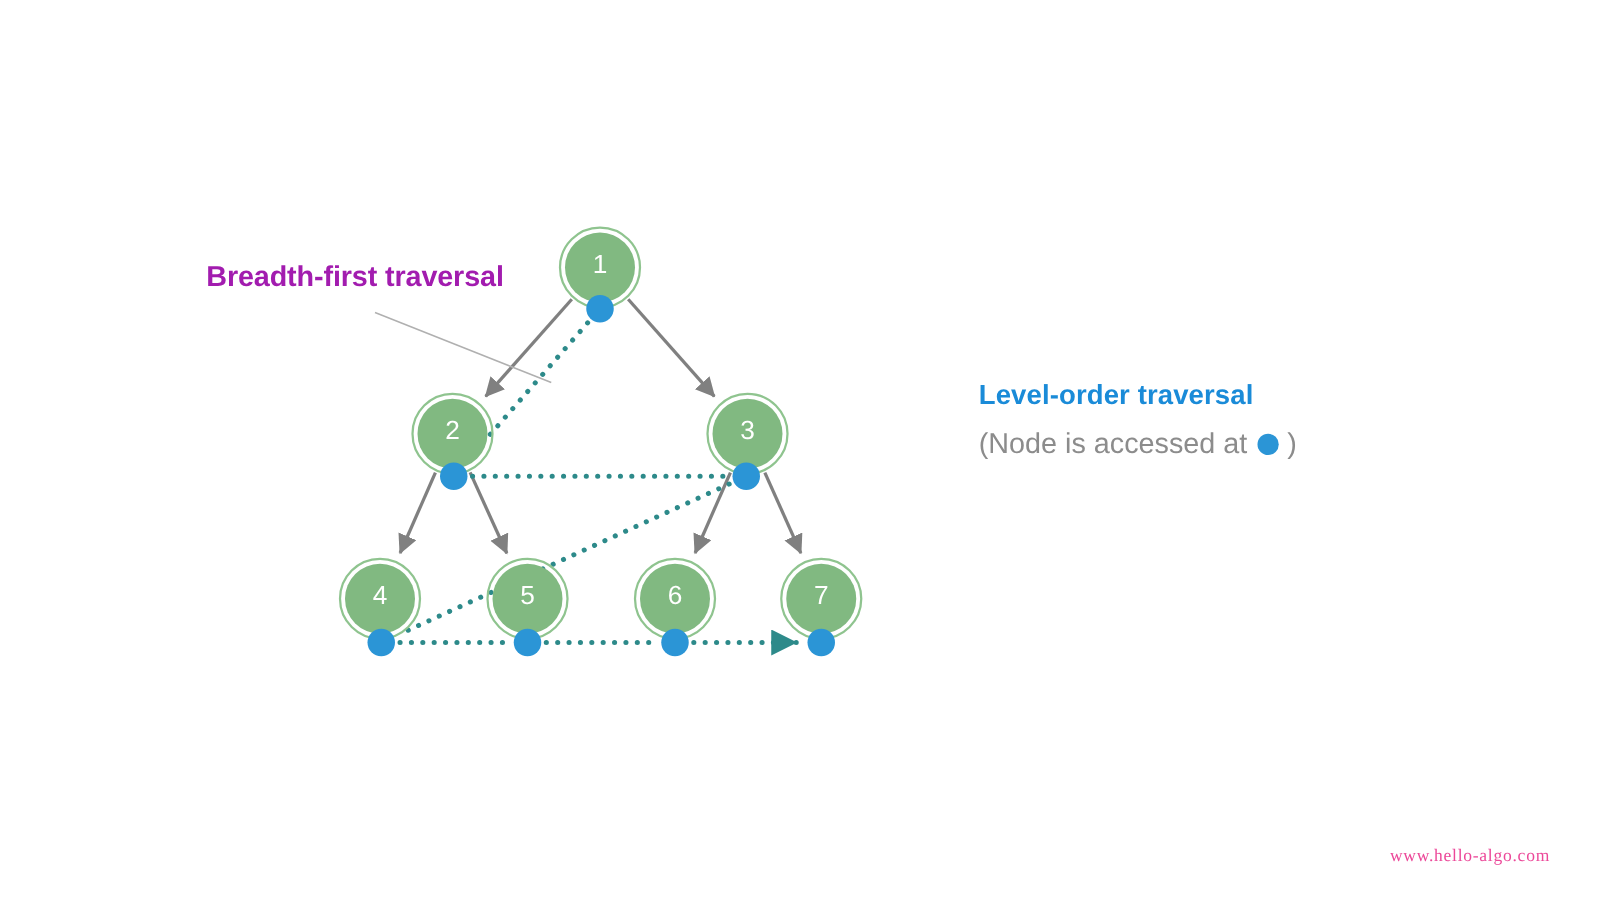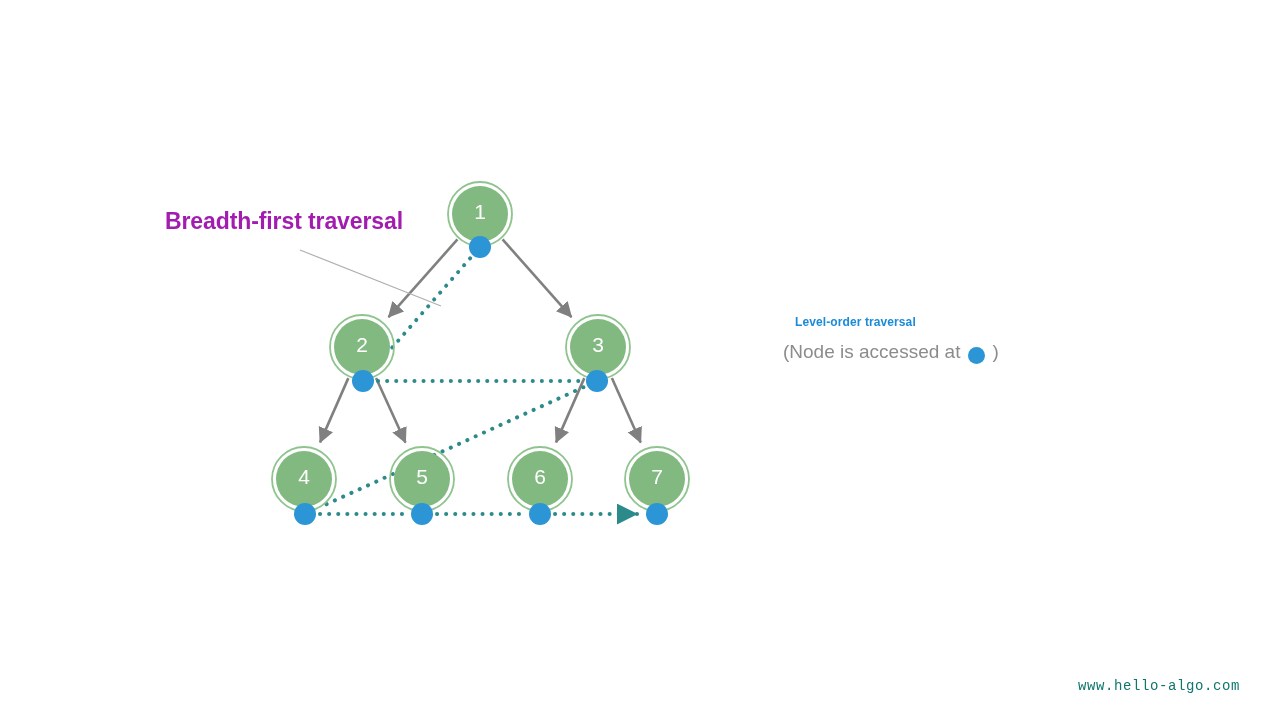--- a/index.html
+++ b/index.html
@@ -24,36 +24,36 @@
   }
 
   
   .panel {
     position: absolute;
     left: 783px;
     top: 303px;
     width: 420px;
   }
   .panel-title {
-    font-size: 12px;
+    font-size: 22px;
     font-weight: bold;
     color: #1a8bd8;
     letter-spacing: 0.1px;
     line-height: 1.2;
-    margin: 12px;
+    margin: 0;
     white-space: nowrap;
   }
   .panel-sub {
     margin: 12px 0 0 0;
-    font-size: 19px;
+    font-size: 23px;
     color: #8c8c8c;
     line-height: 1.2;
     white-space: nowrap;
     display: flex;
-    align-items: flex-end;
+    align-items: center;
   }
   .panel-sub .sub-dot {
     display: inline-block;
     width: 17px;
     height: 17px;
     border-radius: 50%;
     background: #2b95d6;
     margin: 0 7px 0 8px;
     flex: 0 0 auto;
   }
@@ -76,23 +76,23 @@
     color: #a21caf;
     letter-spacing: -0.1px;
     white-space: nowrap;
   }
 
   
   .watermark {
     position: absolute;
     right: 40px;
     bottom: 26px;
-    font-family: Liberation Mono, monospace;
+    font-family: Liberation Serif, serif;
     font-size: 14px;
-    color: #0f766e;
+    color: #ec4899;
     letter-spacing: 0.6px;
     white-space: nowrap;
   }
 
   
   .node-label {
     position: absolute;
     width: 60px;
     text-align: center;
     font-size: 21px;

